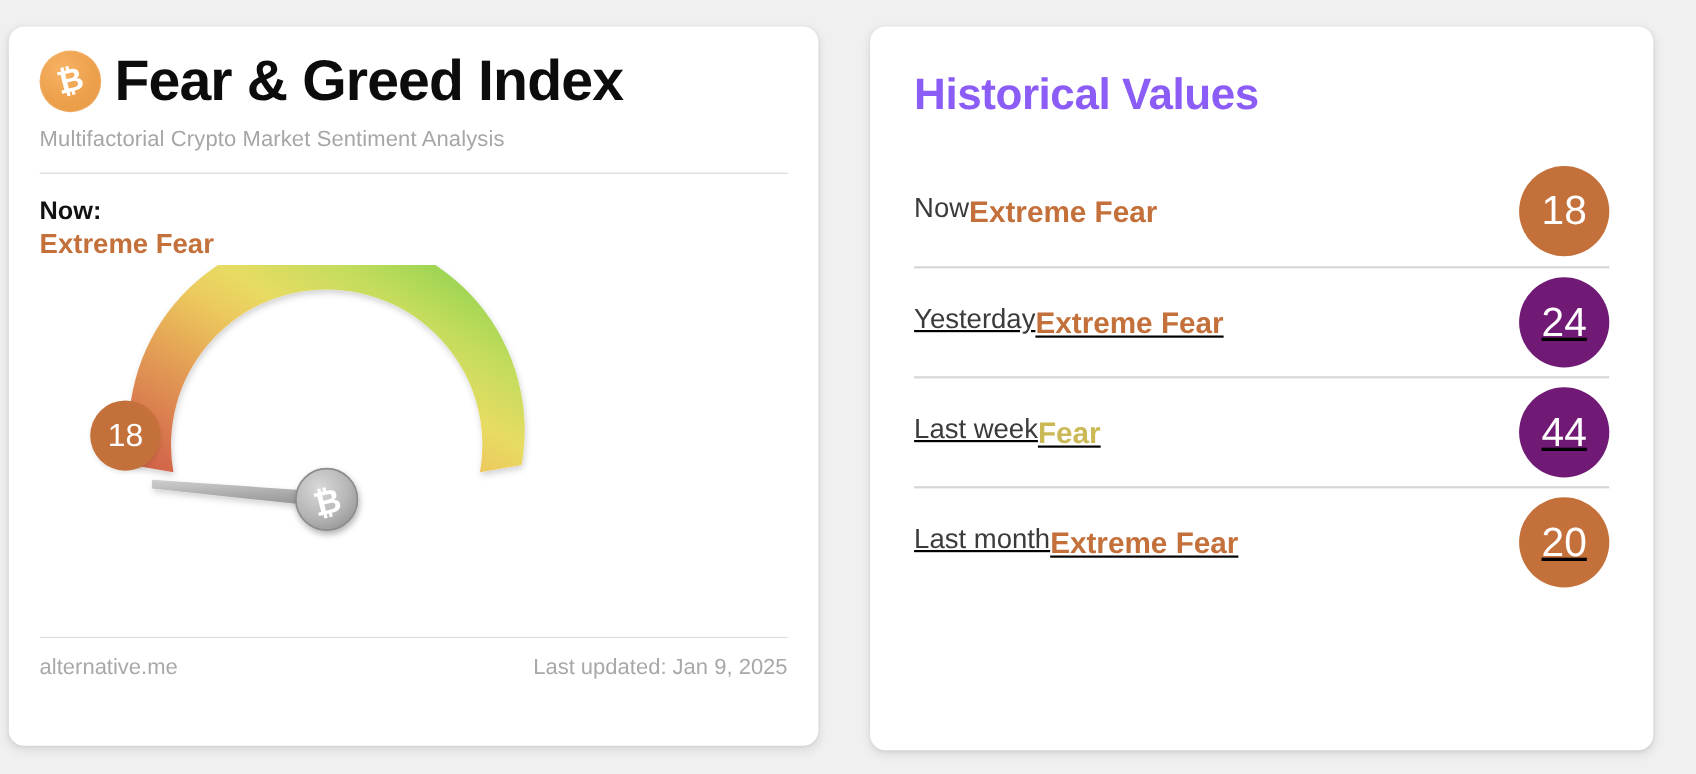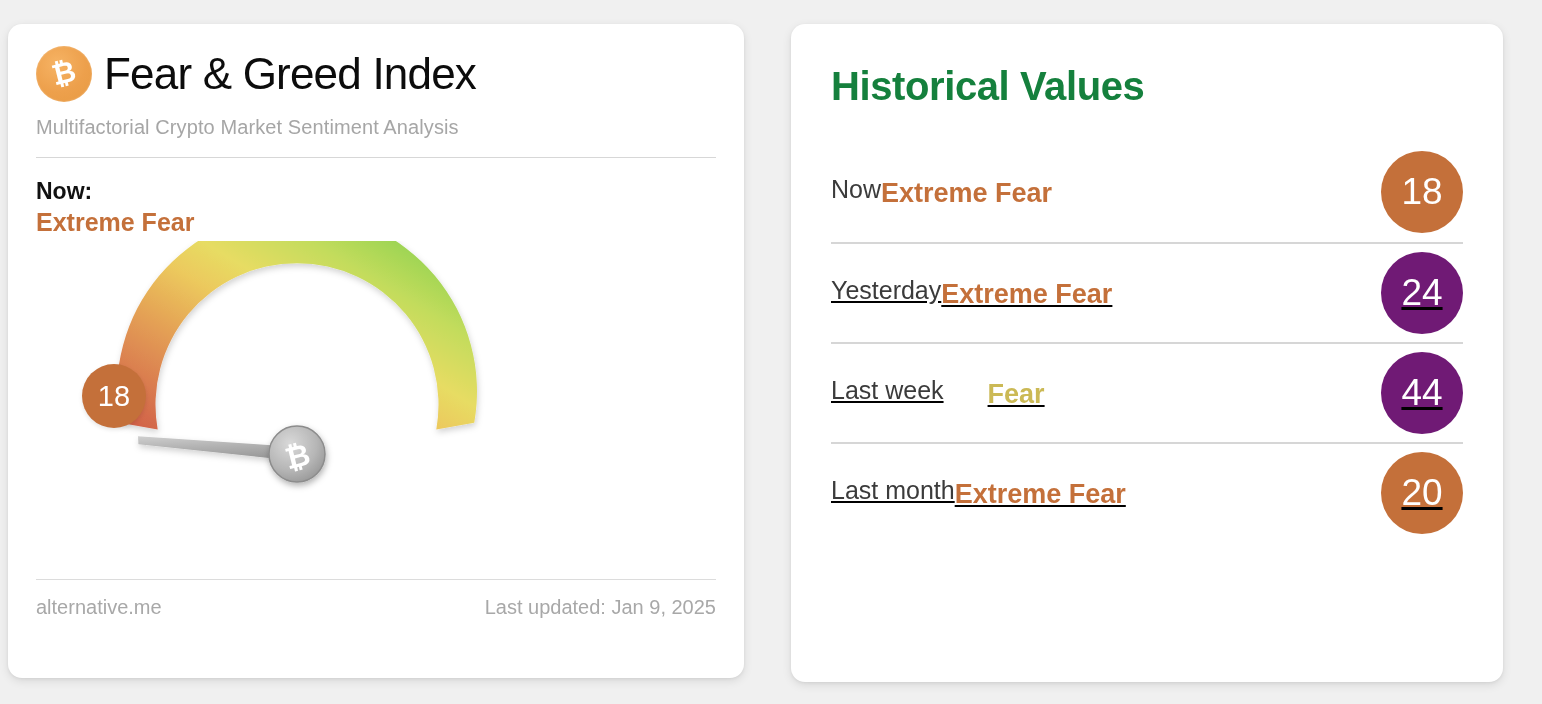--- a/index.html
+++ b/index.html
@@ -61,22 +61,22 @@
     display: flex;
     align-items: center;
     justify-content: center;
     flex: 0 0 auto;
     margin-right: 12px;
     box-shadow: inset 0 0 2px rgba(255,255,255,0.4);
   }
   .btc-logo svg { display:block; }
 
   .gauge-title {
-    font-size: 44px;
-    font-weight: 400;
+    font-size: 52px;
+    font-weight: 700;
     color: #0c0c0c;
     letter-spacing: -0.8px;
     line-height: 1;
     white-space: nowrap;
   }
 
   .gauge-sub {
     font-size: 20px;
     color: #a6a6a6;
     font-weight: 400;
@@ -148,21 +148,21 @@
     align-items: center;
     margin-top: 16px;
     font-size: 20px;
     color: #a8a8a8;
   }
 
   
   .hist-title {
     font-size: 40px;
     font-weight: 700;
-    color: #15803d;
+    color: #8b5cf6;
     letter-spacing: -0.4px;
     padding-top: 42px;
     line-height: 1;
   }
 
   .hist-list {
     margin-top: 36px;
   }
 
   .hist-row {
@@ -303,21 +303,21 @@
         <div class="hist-row">
           <div class="hist-text">
             <div class="hist-period">Yesterday</div>
             <div class="hist-class" style="color: rgb(196, 112, 58);">Extreme Fear</div>
           </div>
           <div class="hist-badge" style="background: #701a75;">24</div>
         </div>
         <div class="hist-row">
           <div class="hist-text">
             <div class="hist-period">Last week</div>
-            <div class="hist-class" style="color: rgb(203, 185, 85); margin-left: 44px;">Fear</div>
+            <div class="hist-class" style="color: rgb(203, 185, 85);">Fear</div>
           </div>
           <div class="hist-badge" style="background: #701a75;">44</div>
         </div>
         <div class="hist-row">
           <div class="hist-text">
             <div class="hist-period">Last month</div>
             <div class="hist-class" style="color: rgb(196, 112, 58);">Extreme Fear</div>
           </div>
           <div class="hist-badge" style="background: rgb(196, 112, 58);">20</div>
         </div>

